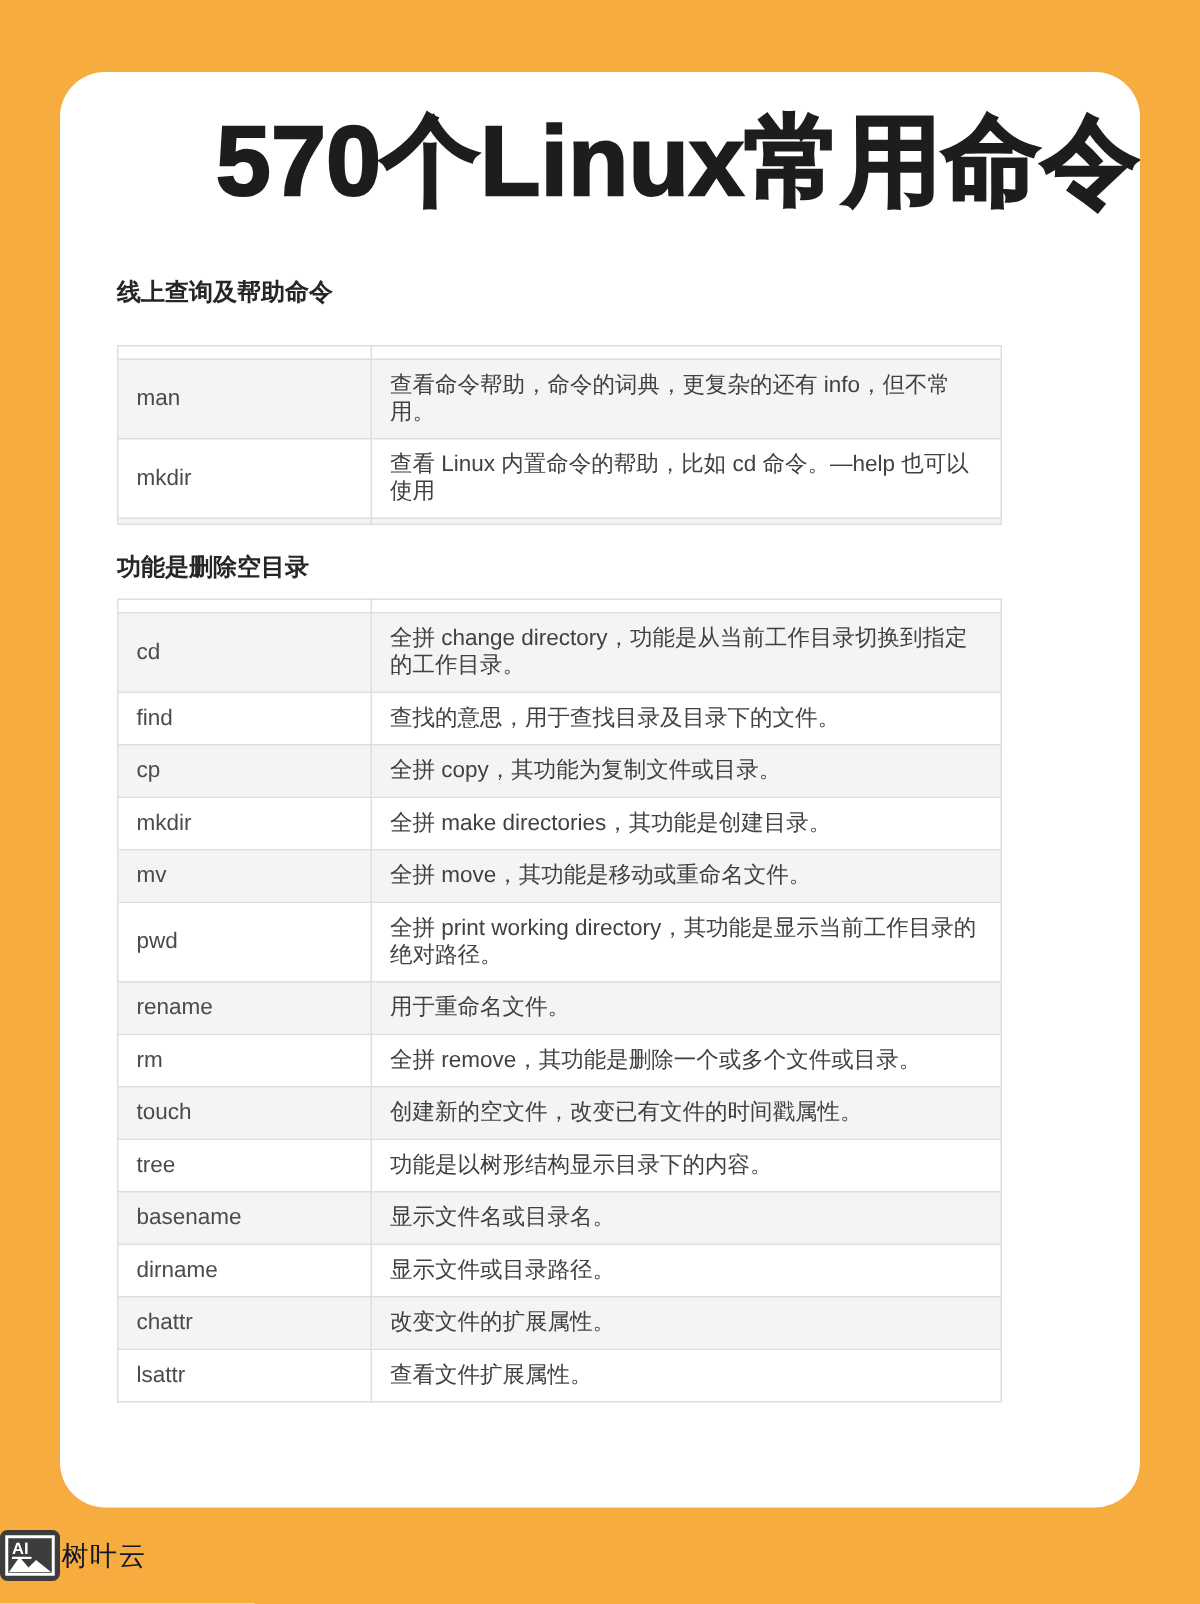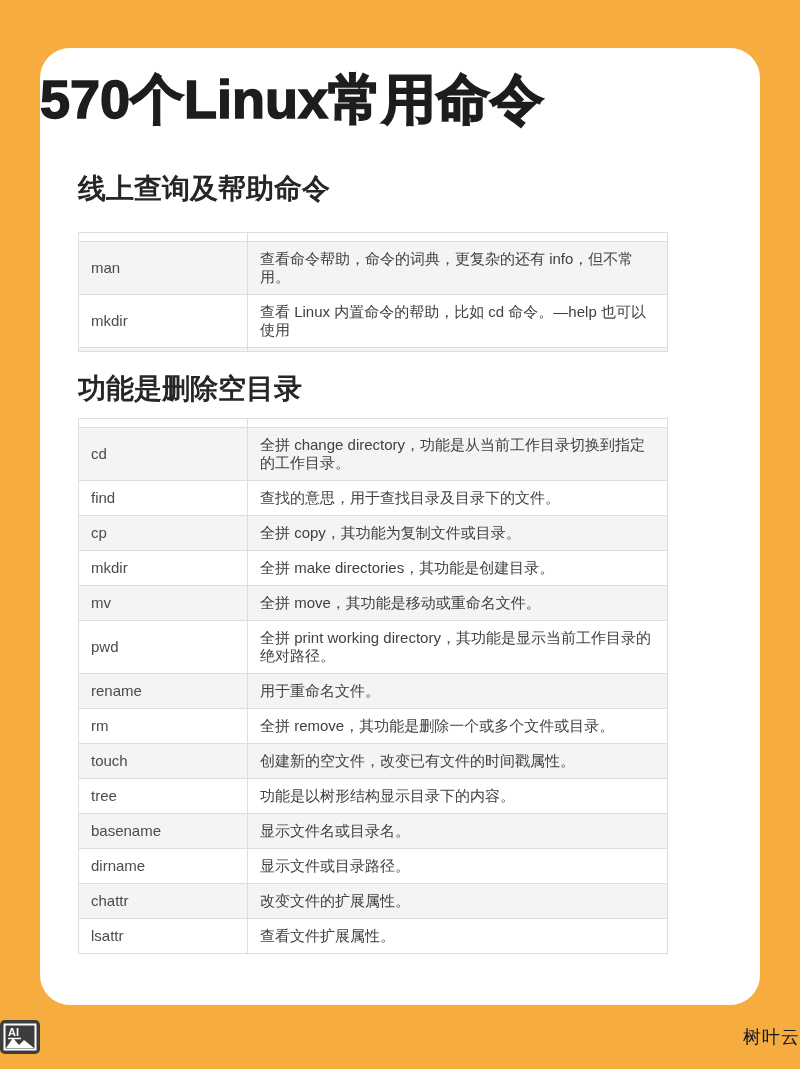--- a/index.html
+++ b/index.html
@@ -13,35 +13,35 @@
   .card {
     position:absolute;
     left:40px; top:48px;
     width:720px; height:957px;
     background:#ffffff;
     border-radius:30px;
     overflow:hidden;
   }
   .poster-title {
     margin-top:18px;
-    text-align:left;
-    font-size:54px;
+    text-align:right;
+    font-size:66px;
     line-height:1.25;
     font-weight:900;
     color:#1d1d1d;
     letter-spacing:0px;
     -webkit-text-stroke:1.5px #1d1d1d;
     white-space:nowrap;
   }
   .content {
     margin-left:38px;
     width:590px;
   }
   .section-heading {
-    font-size:28px;
+    font-size:16px;
     font-weight:700;
     color:#262626;
     margin-top:36px;
     margin-bottom:24px;
   }
   .section-heading.second {
     margin-top:18px;
     margin-bottom:10px;
   }
   table.cmd-table {
@@ -68,22 +68,22 @@
     height:9px;
     border-top:1px solid #dedede;
   }
   table.cmd-table tr.sliver.thin td { height:4px; }
   .footer {
     position:absolute;
     left:0; bottom:0;
     width:800px; height:64px;
     display:flex;
     align-items:center;
-    justify-content:space-between;
-    gap:6px;
+    justify-content:flex-start;
+    gap:1px;
   }
   .logo-icon { display:block; }
   .logo-text {
     font-size:18px;
     font-weight:400;
     color:#0f172a;
     letter-spacing:1px;
   }
 </style>
 </head>

